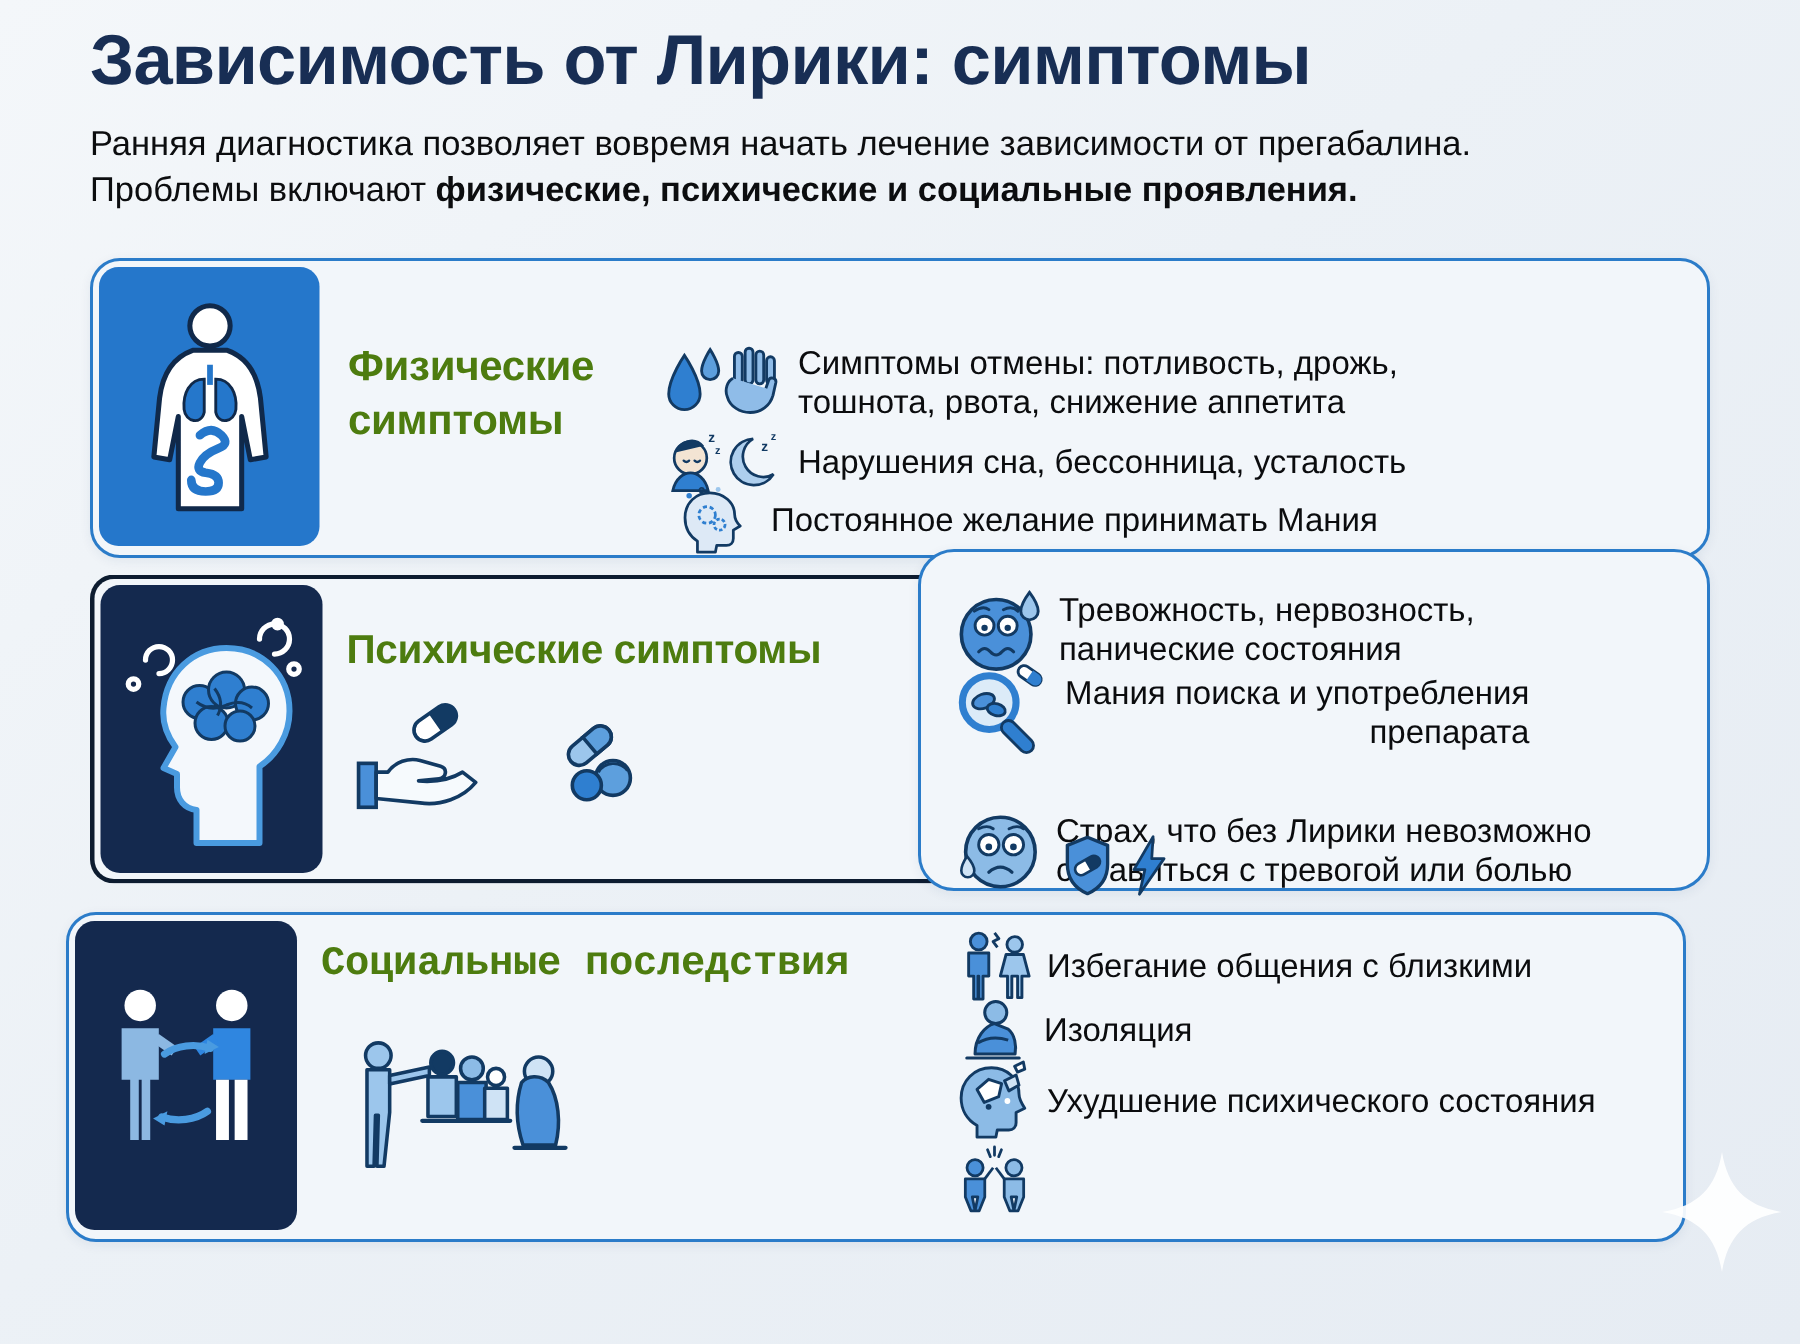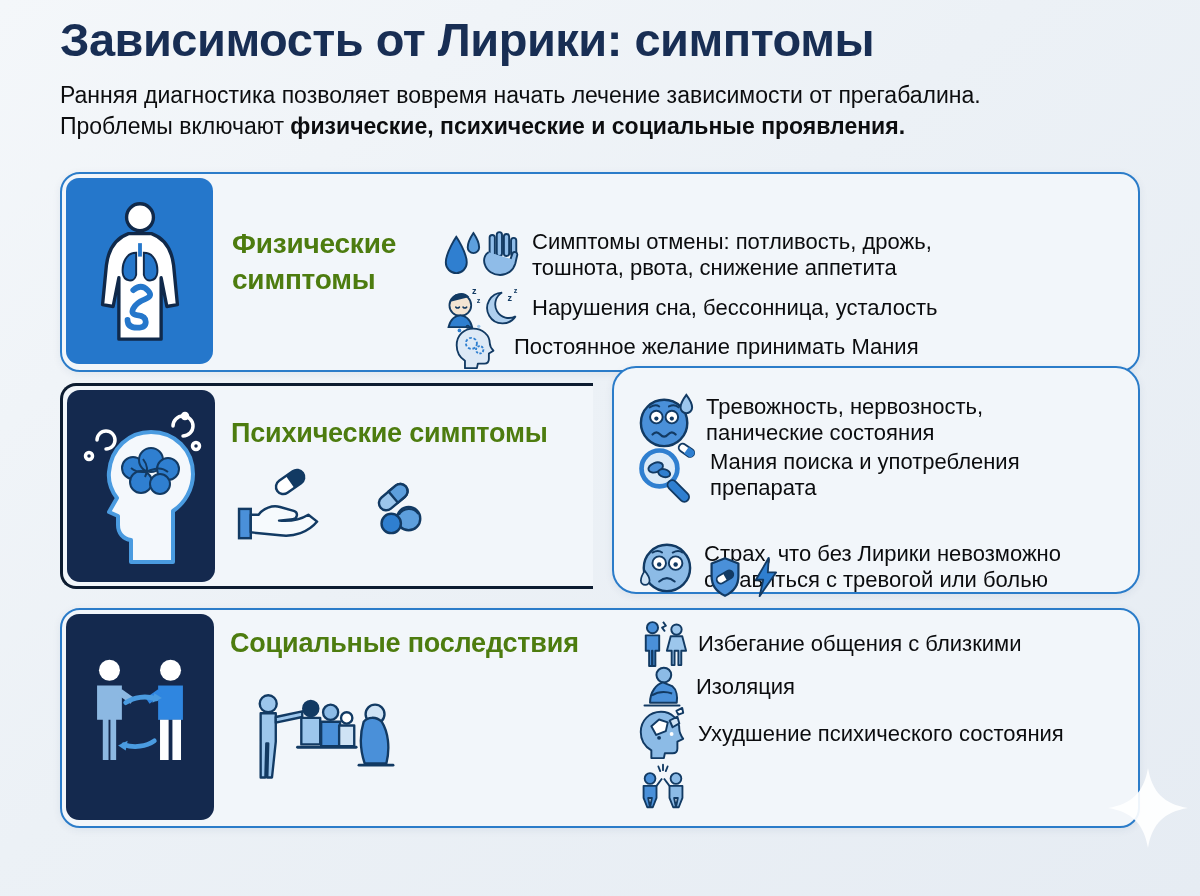--- a/index.html
+++ b/index.html
@@ -13,21 +13,21 @@
     font-size:47px; font-weight:800; letter-spacing:-0.5px; color:#182e54; margin:0;
   }
   .subtitle{font-size:23px; line-height:1.34; margin:0; color:#0c0d0f;}
   .subtitle b{font-weight:700;}
   .card{
     position:absolute; background:#f2f6fa; border:2px solid #2b7cc9; border-radius:20px;
     box-shadow:0 2px 8px rgba(30,60,100,.07);
   }
   .card-dark{
     position:absolute; background:#f2f6fa;
-    border:3px solid #0d1c30; border-right:none; border-radius:16px 0 0 16px;
+    border:3px solid #0d1c30; border-right:none; border-radius:16px 0 0 16px;padding-left:42px;
   }
   .tile{position:absolute; border-radius:13px; display:flex; align-items:center; justify-content:center;}
   .tile-blue{background:#2577cb;}
   .tile-navy{background:#14294e;}
   .sec-heading{position:absolute; font-size:28px; font-weight:800; line-height:1.27; color:#4d7c0f; margin:0; letter-spacing:-0.2px;}
   .row{position:absolute; display:flex; align-items:center; gap:10px;}
   .row .icn{flex:0 0 auto; display:flex; align-items:center; justify-content:center;}
   .row .txt{font-size:22px; line-height:1.2; white-space:pre-line; color:#0b0c0e;}
   .inline-icons{position:absolute; display:flex; gap:12px; align-items:center;}
   .logo{
@@ -186,21 +186,21 @@
           <circle cx="27" cy="28" r="19" fill="#dcebf8" stroke="#2f7fd0" stroke-width="5"></circle>
           <ellipse cx="23" cy="27" rx="8" ry="5" transform="rotate(-20 23 27)" fill="#4a90d9" stroke="#123a63" stroke-width="2"></ellipse>
           <ellipse cx="32" cy="33" rx="6.5" ry="4.2" transform="rotate(15 32 33)" fill="#2f7fd0" stroke="#123a63" stroke-width="2"></ellipse>
           <rect x="42" y="38" width="10" height="28" rx="5" transform="rotate(-45 47 52)" fill="#2f7fd0" stroke="#123a63" stroke-width="2"></rect>
           <g transform="rotate(35 56 10)">
             <rect x="46" y="5" width="18" height="8.5" rx="4.2" fill="#fff" stroke="#123a63" stroke-width="2"></rect>
             <path d="M55 5 h5 a4.2 4.2 0 0 1 0 8.5 h-5 z" fill="#2f7fd0"></path>
           </g>
         </svg>
       </span>
-      <span class="txt" style="max-width:420px;">Мания поиска и употребления
+      <span class="txt" style="max-width:420px;text-align:right;">Мания поиска и употребления
 препарата</span>
     </div>
     <div class="row" style="left:22px; top:138px;margin-top:32px;">
       <span class="icn" style="width:58px;">
         <svg width="56" height="58" viewBox="0 0 58 60">
           <circle cx="31" cy="31" r="24" fill="#8cbbe6" stroke="#123a63" stroke-width="2.5"></circle>
           <circle cx="23" cy="26" r="7" fill="#fff" stroke="#123a63" stroke-width="2"></circle>
           <circle cx="40" cy="26" r="7" fill="#fff" stroke="#123a63" stroke-width="2"></circle>
           <circle cx="23" cy="27.5" r="2.3" fill="#123a63"></circle>
             <circle cx="40" cy="27.5" r="2.3" fill="#123a63"></circle>
@@ -223,21 +223,21 @@
         </svg>
       </span>
       <span>
         <svg width="28" height="42" viewBox="0 0 30 46">
           <path d="M18 2 L4 26 h8 L8 44 L26 18 h-9 z" fill="#2f7fd0" stroke="#123a63" stroke-width="2" stroke-linejoin="round"></path>
         </svg>
       </span>
     </div>
   </section>
 
-  <section class="card" style="left:60px; top:608px; width:1076px; height:216px;">
+  <section class="card" style="left:44px; top:608px; width:1076px; height:216px;font-family:Liberation Mono, monospace;">
     <div class="tile tile-navy" style="left:4px; top:4px; width:148px; height:206px;">
       <span>
         <svg width="124" height="136" viewBox="0 0 130 142">
           <circle cx="33" cy="22" r="11" fill="#fff"></circle>
           <path d="M20 38 h26 v36 h-6 v42 h-6 v-42 h-2 v42 h-6 v-42 h-6 z" fill="#8cb8e2"></path>
           <path d="M46 42 l13 9 -4 6 -13 -9 z" fill="#8cb8e2"></path>
           <circle cx="97" cy="22" r="11" fill="#fff"></circle>
           <path d="M84 38 h26 v36 h-26 z" fill="#2f86e0"></path>
           <path d="M86 74 h9 v42 h-9 z M99 74 h9 v42 h-9 z" fill="#fff"></path>
           <path d="M84 42 l-13 9 4 6 13 -9 z" fill="#2f86e0"></path>

